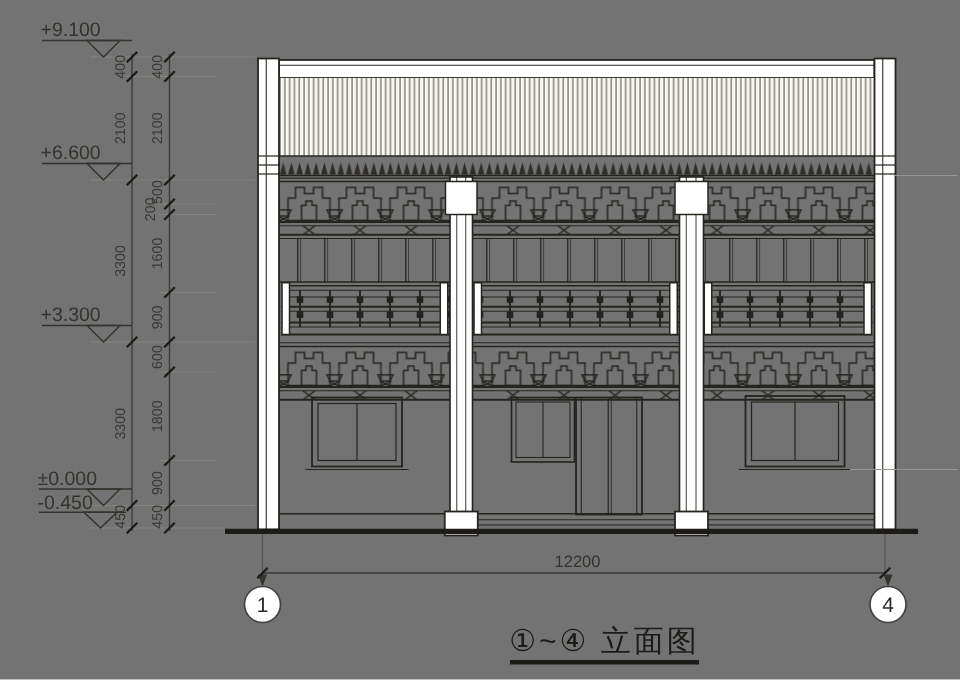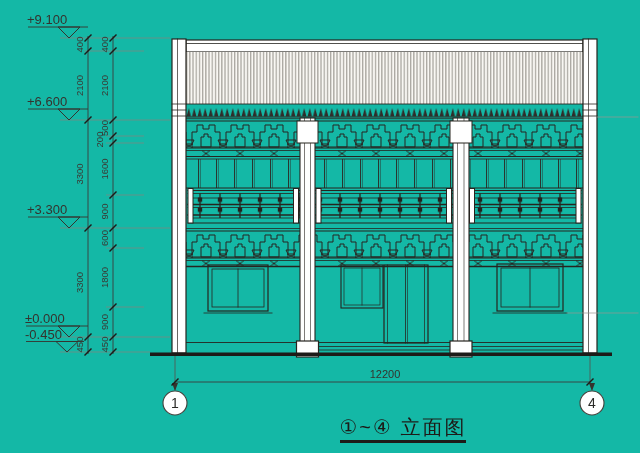--- a/index.html
+++ b/index.html
@@ -1,16 +1,16 @@
 <!DOCTYPE html>
 <html><head>
 <meta charset="utf-8">
 <style>
   html,body{margin:0;padding:0;background:#ffffff;}
-  .page{position:relative;width:640px;height:453px;background:#14b8a6;overflow:hidden;}
+  .page{position:relative;width:640px;height:453px;background:#737373;overflow:hidden;}
   svg{display:block;}
   text{font-family:"Liberation Sans","DejaVu Sans",sans-serif;fill:#2b2a27;}
   .dim{font-size:9.5px;fill:#3a3833;}
   .elev{font-size:13px;fill:#35332e;}
   .wdim{font-size:11px;fill:#35332e;}
   .bub{font-size:14px;fill:#2b2a27;}
   .ttl{font-size:20px;letter-spacing:2px;fill:#1d1b18;}
 </style>
 </head>
 <body>

